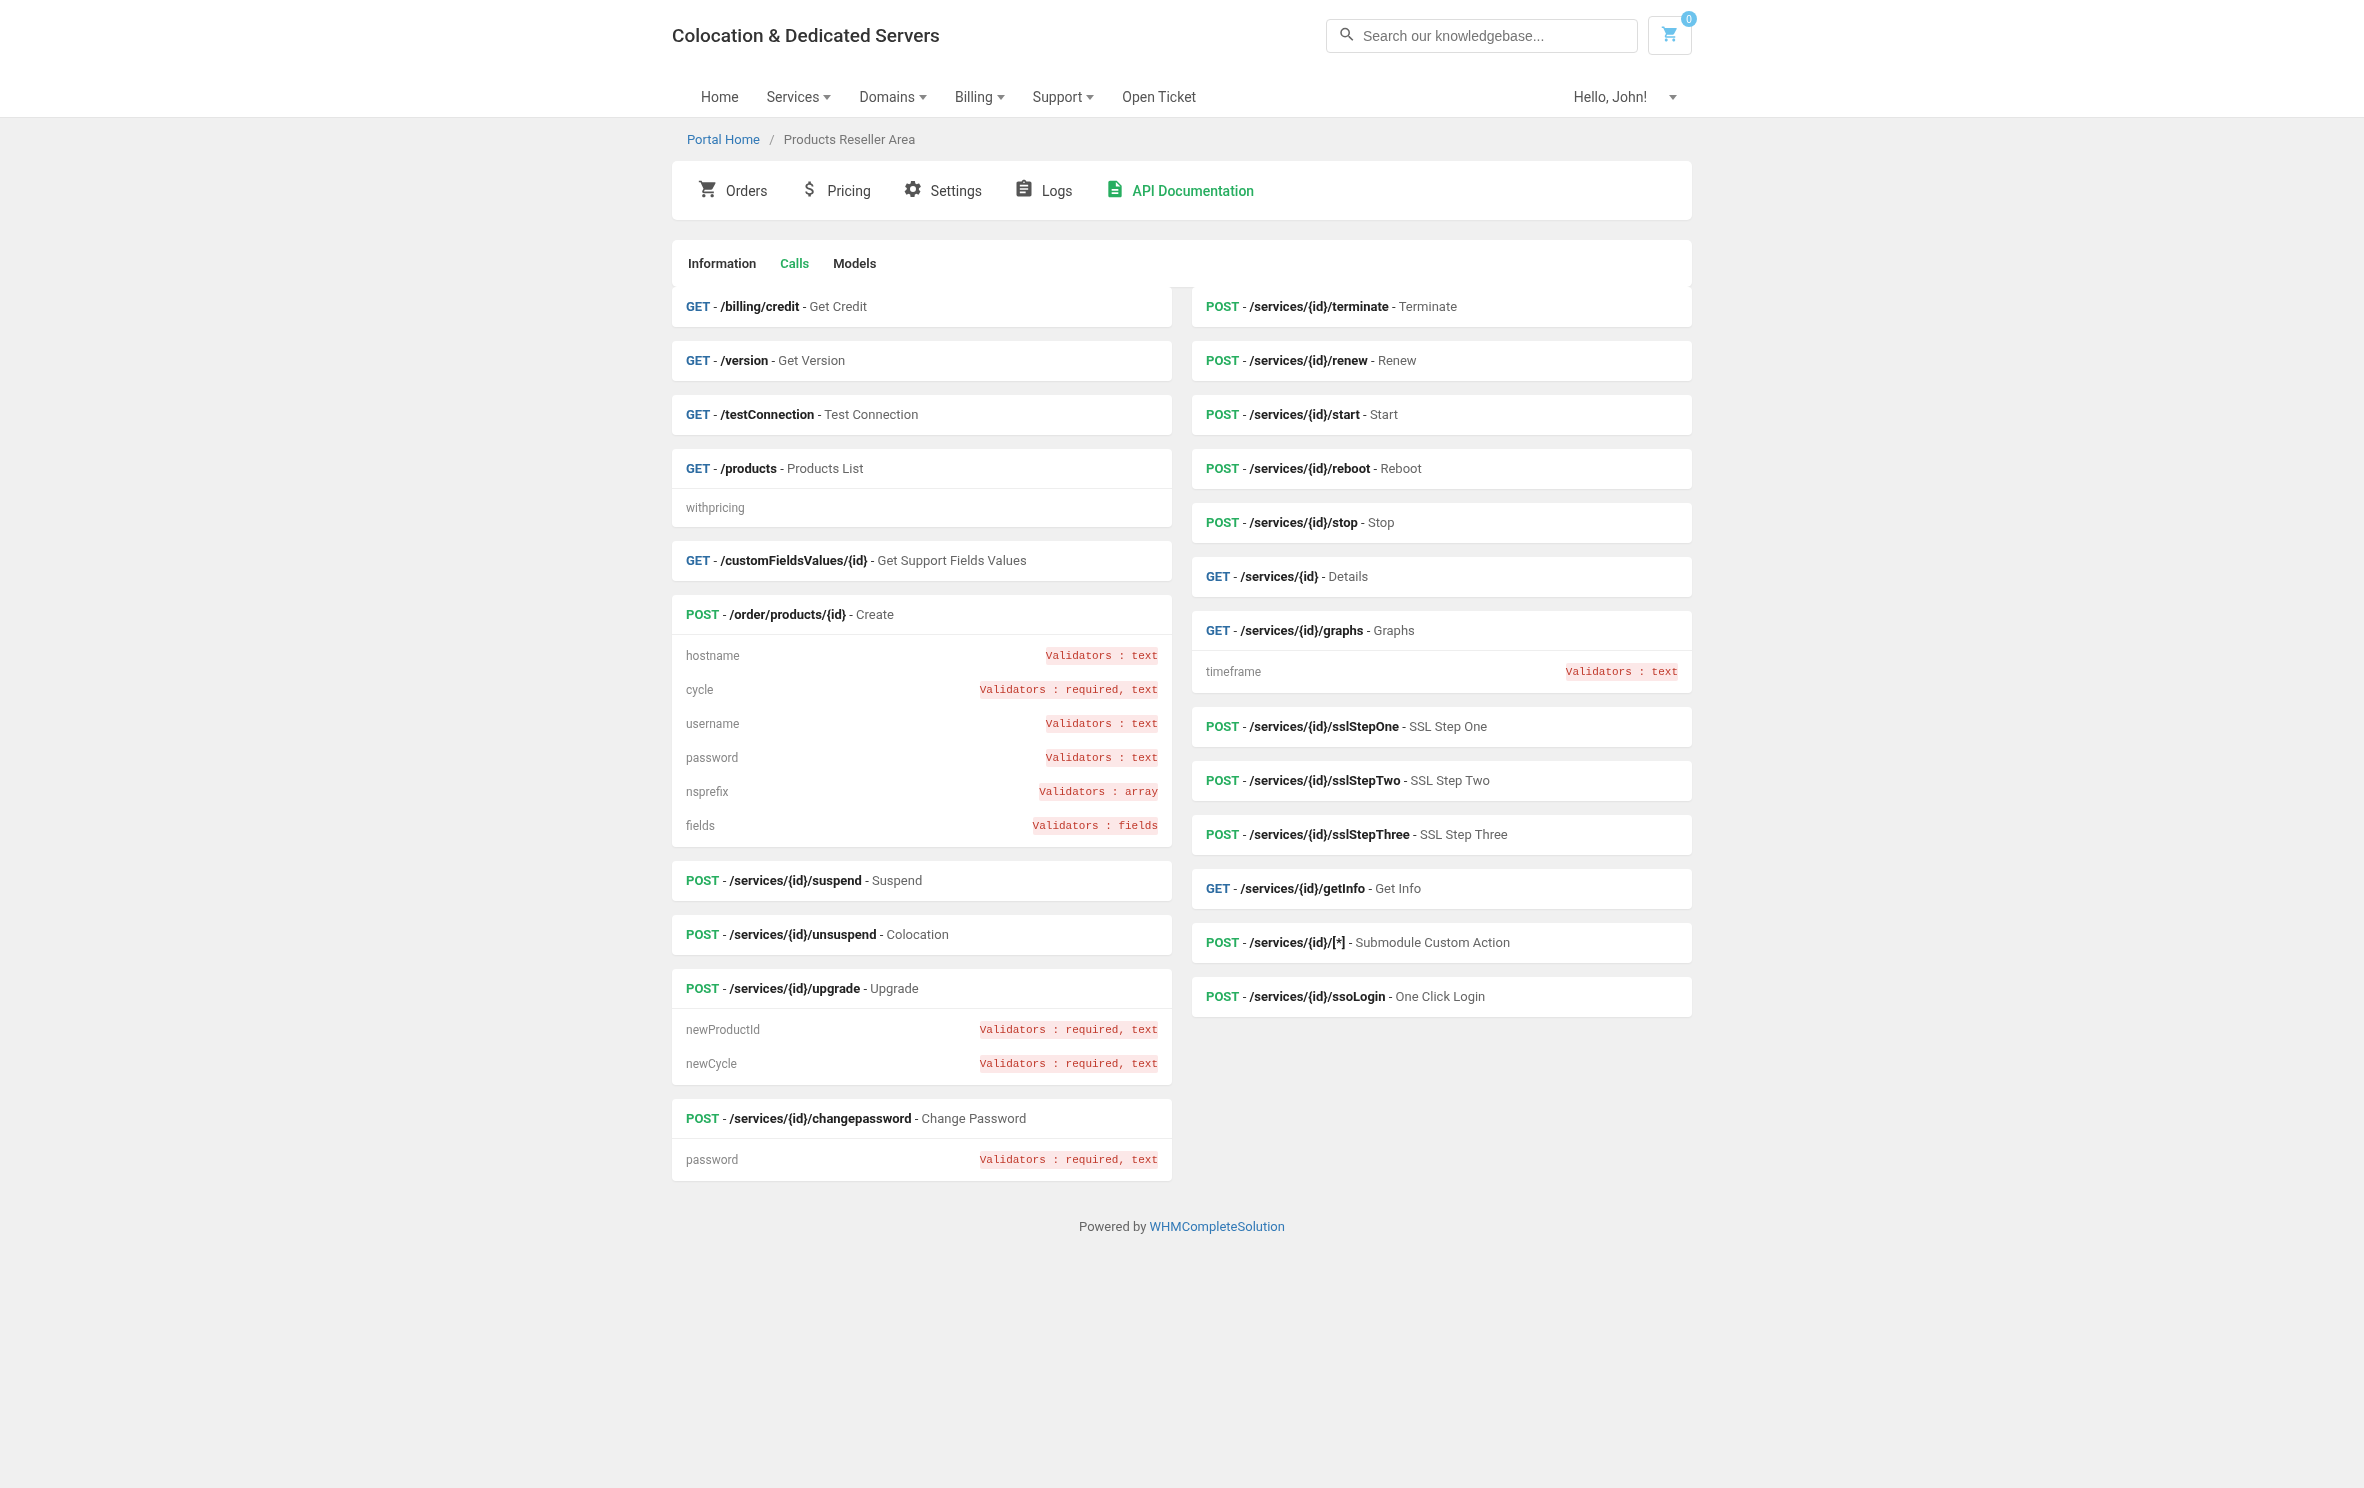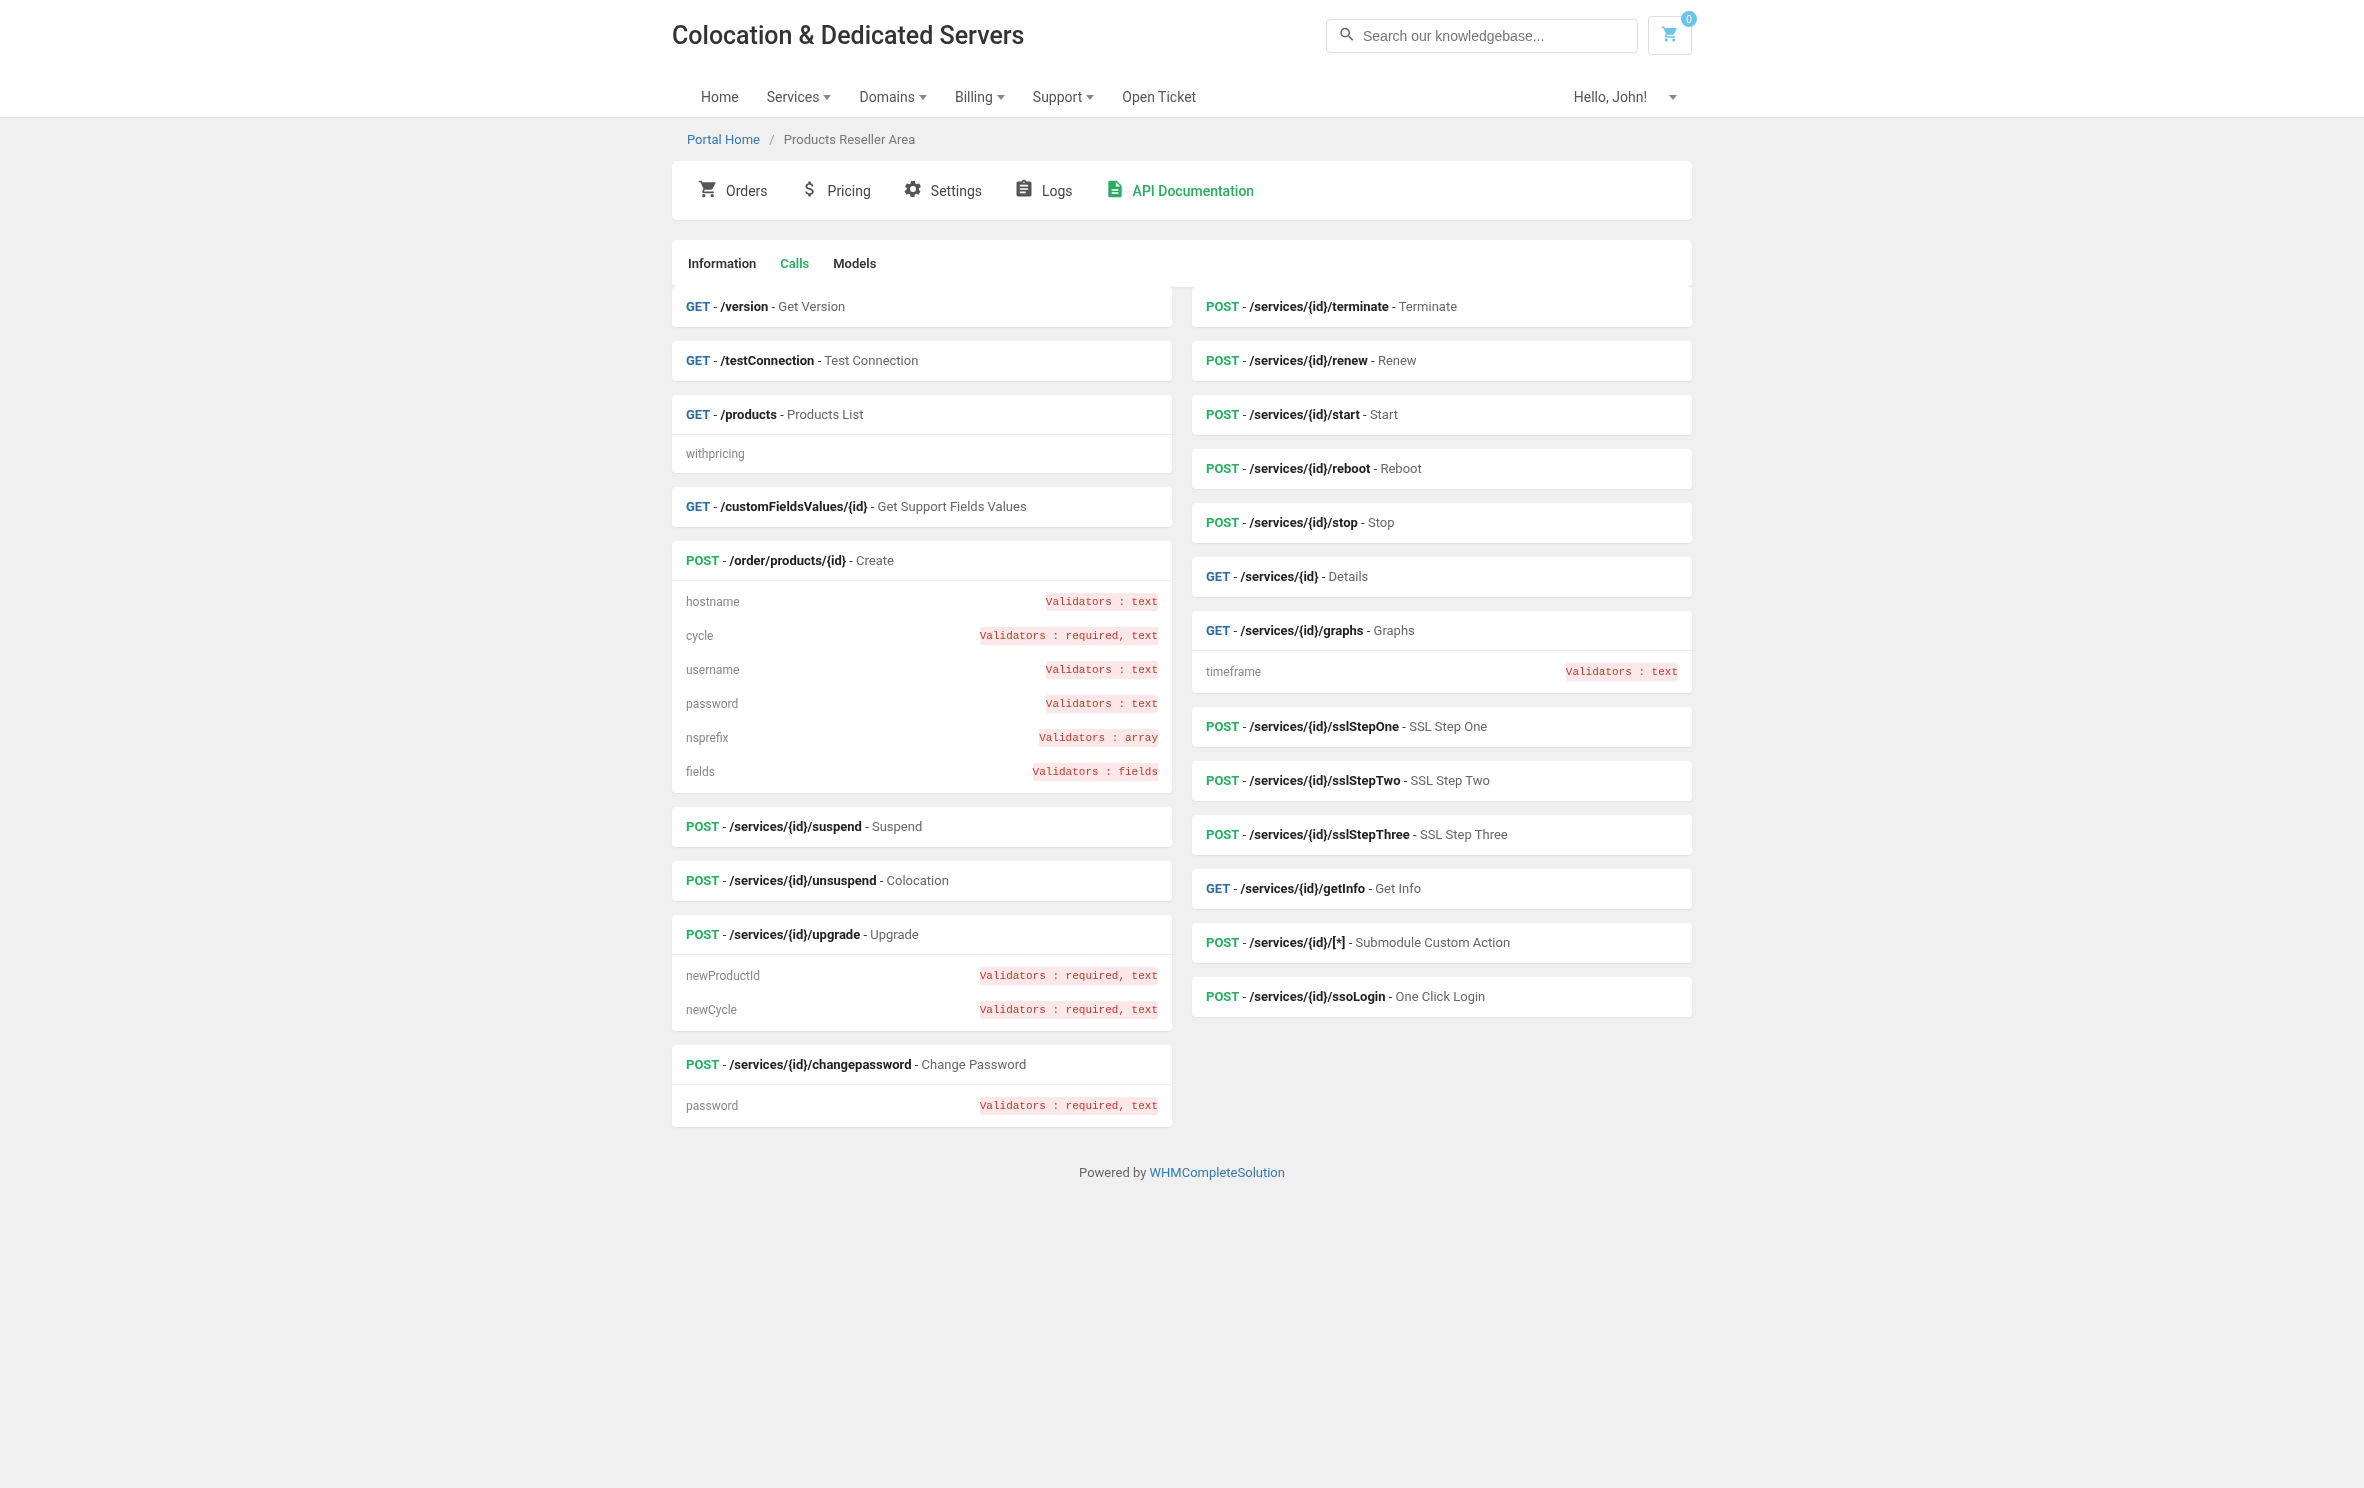--- a/index.html
+++ b/index.html
@@ -18,21 +18,21 @@
   margin: 0 auto;
   padding: 0 15px;
 }
 .header-row {
   display: flex;
   align-items: center;
   justify-content: space-between;
   padding: 6px 0 12px;
 }
 .site-title {
-  font-size: 25px;
+  font-size: 19px;
   font-weight: 500;
   color: #333;
 }
 .header-right {
   display: flex;
   align-items: center;
   gap: 10px;
 }
 .search-box {
   position: relative;
@@ -312,20 +312,23 @@
       </div>
     </div>
   <div class="sub-tabs" id="sub-tabs">
       <div class="sub-tab">Information</div>
       <div class="sub-tab active">Calls</div>
       <div class="sub-tab">Models</div>
     </div>
   <div class="api-columns">
     <div class="api-col" id="api-left">
         <div class="api-card">
+          <div class="api-header"><span class="method-get">GET</span><span> - </span><span class="api-path">/billing/credit</span><span> - </span><span class="api-desc">Get Credit</span></div>
+        </div>
+        <div class="api-card">
           <div class="api-header"><span class="method-get">GET</span><span> - </span><span class="api-path">/version</span><span> - </span><span class="api-desc">Get Version</span></div>
         </div>
         <div class="api-card">
           <div class="api-header"><span class="method-get">GET</span><span> - </span><span class="api-path">/testConnection</span><span> - </span><span class="api-desc">Test Connection</span></div>
         </div>
         <div class="api-card has-body">
           <div class="api-header"><span class="method-get">GET</span><span> - </span><span class="api-path">/products</span><span> - </span><span class="api-desc">Products List</span></div>
           <div class="api-body">
             <div class="api-param-row">
               <span>withpricing</span>

